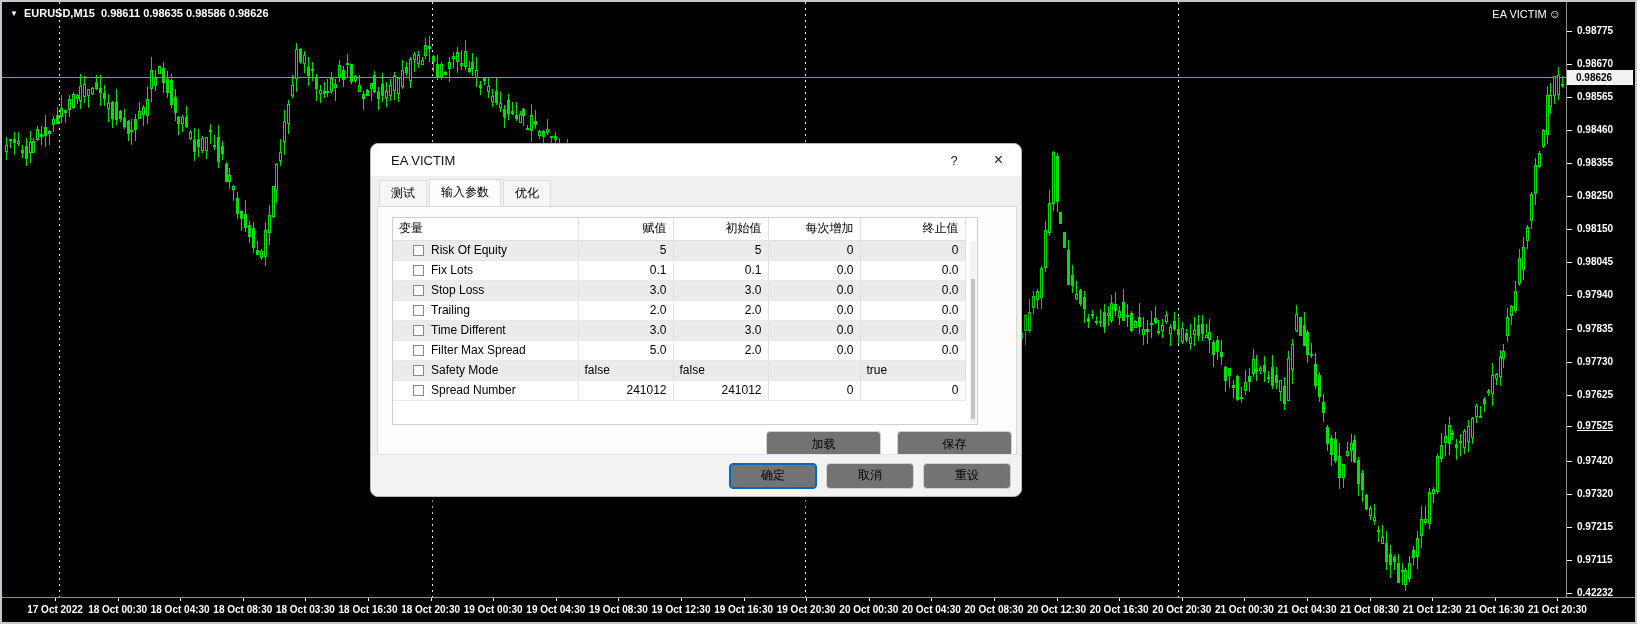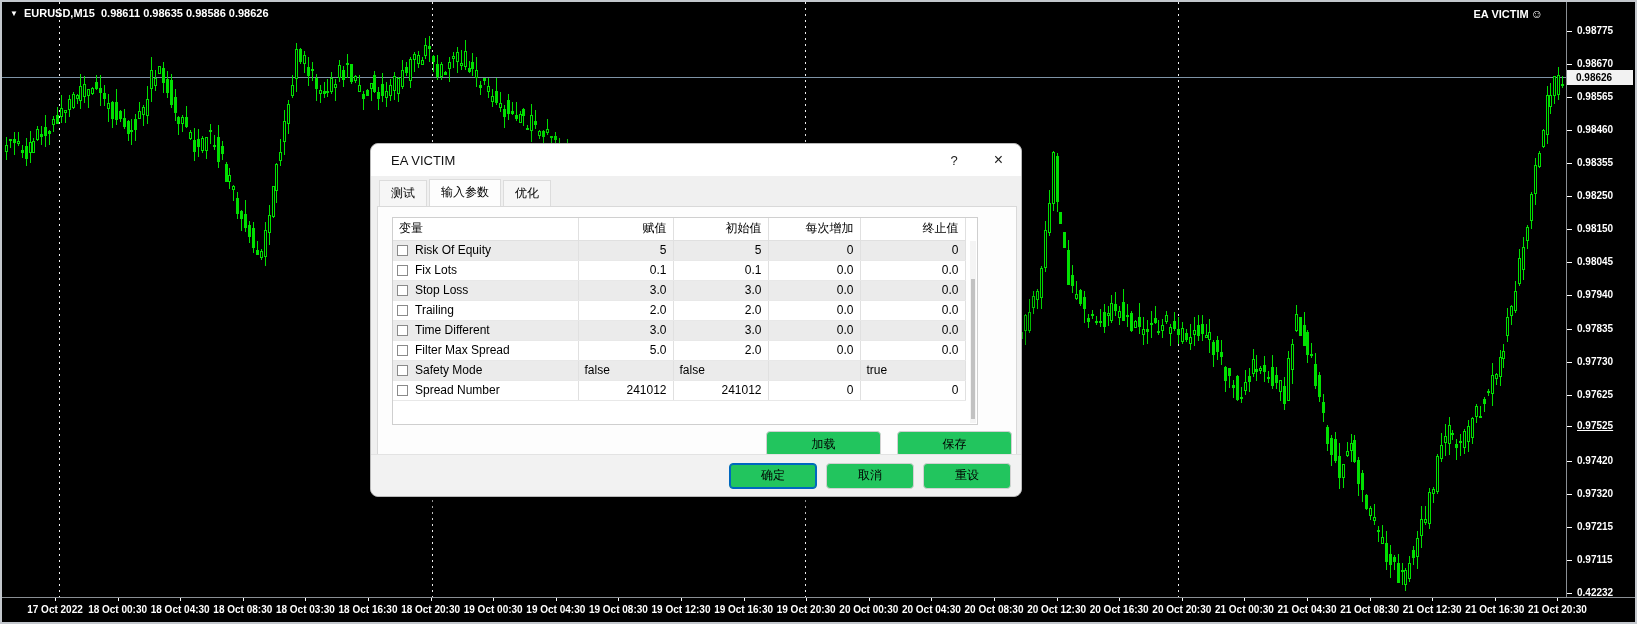--- a/index.html
+++ b/index.html
@@ -7,22 +7,22 @@
     font-family:"Liberation Sans","DejaVu Sans",sans-serif; }
   #app { position:relative; width:1637px; height:624px; background:#000;
     border:2px solid #c3c7cd; }
 
   
   #chart-region { position:absolute; left:0; top:0; width:1564px; height:595px; }
   #candles-svg { position:absolute; left:0; top:0; }
   #symbol-info { position:absolute; left:8px; top:5px; color:#fff; font-size:11px;
     font-weight:bold; white-space:pre; z-index:3; }
   #symbol-info .dd { font-size:8px; margin-right:6px; vertical-align:1px; }
-  #ea-label { position:absolute; right:23px; top:5px; color:#fff; font-size:11px;
-    font-weight:bold; z-index:3; }
+  #ea-label { position:absolute; right:5px; top:5px; color:#fff; font-size:11px;
+    font-weight:normal; z-index:3; }
   #ea-label .smiley { font-size:12px; margin-left:2px; }
 
   
   #price-axis { position:absolute; left:1564px; top:0; width:69px; height:595px;
     background:#000; border-left:1px solid #8a8f94; }
   .plabel { position:absolute; left:0; padding-left:10px; color:#fff;
     font-size:10px; font-weight:bold; height:14px; line-height:14px; }
   .plabel::before { content:""; position:absolute; left:0; top:7px; width:5px;
     height:1px; background:#fff; }
   #current-price-label { position:absolute; left:0; width:66px; height:15px;
@@ -56,28 +56,28 @@
     border:1px solid #cfcfcf; background:#fff; }
   #param-table { border-collapse:collapse; table-layout:fixed; width:572px; font-size:12px; }
   #param-table th { font-weight:normal; height:22px; border-right:1px solid #e0e0e0;
     border-bottom:1px solid #e0e0e0; padding:0 6px; text-align:left; background:#fff; }
   #param-table th.num { text-align:right; }
   #param-table td { height:20px; border-right:1px solid #e0e0e0;
     border-bottom:1px solid #e8e8e8; padding:0 6px; white-space:nowrap; overflow:hidden; }
   #param-table td.num { text-align:right; }
   #param-table td.txt { text-align:left; }
   #param-table tr.alt td { background:#ebebeb; }
-  #param-table td.name { padding-left:4px; }
+  #param-table td.name { padding-left:20px; }
   .cb { display:inline-block; width:11px; height:11px; background:#fff;
     border:1px solid #8a8a8a; margin-right:7px; vertical-align:-2px; }
   #vscroll { position:absolute; right:1px; top:23px; width:6px; bottom:1px; background:#f4f4f4; }
   #vscroll .thumb { position:absolute; left:1px; width:4px; top:38px; height:140px; background:#c2c2c2; }
 
   #loadsave { position:absolute; right:4px; top:224px; display:flex; gap:16px; }
-  .btn { height:26px; background:#22c55e; border:1px solid #d1d1d1;
+  .btn { height:26px; background:#737373; border:1px solid #d1d1d1;
     border-radius:4px; font-size:12px; font-family:inherit; color:#000; }
   .btn.wide { width:115px; }
   #footer { position:absolute; left:0; right:0; bottom:0; height:42px; background:#f2f2f2;
     border-top:1px solid #e3e3e3; border-radius:0 0 8px 8px; display:flex;
     align-items:center; justify-content:flex-end; padding-right:10px; gap:9px; }
   #footer .btn { width:88px; }
   #btn-ok { border:1px solid #0067c0; box-shadow:inset 0 0 0 1px #0067c0; }
 </style>
 </head>
 <body>

